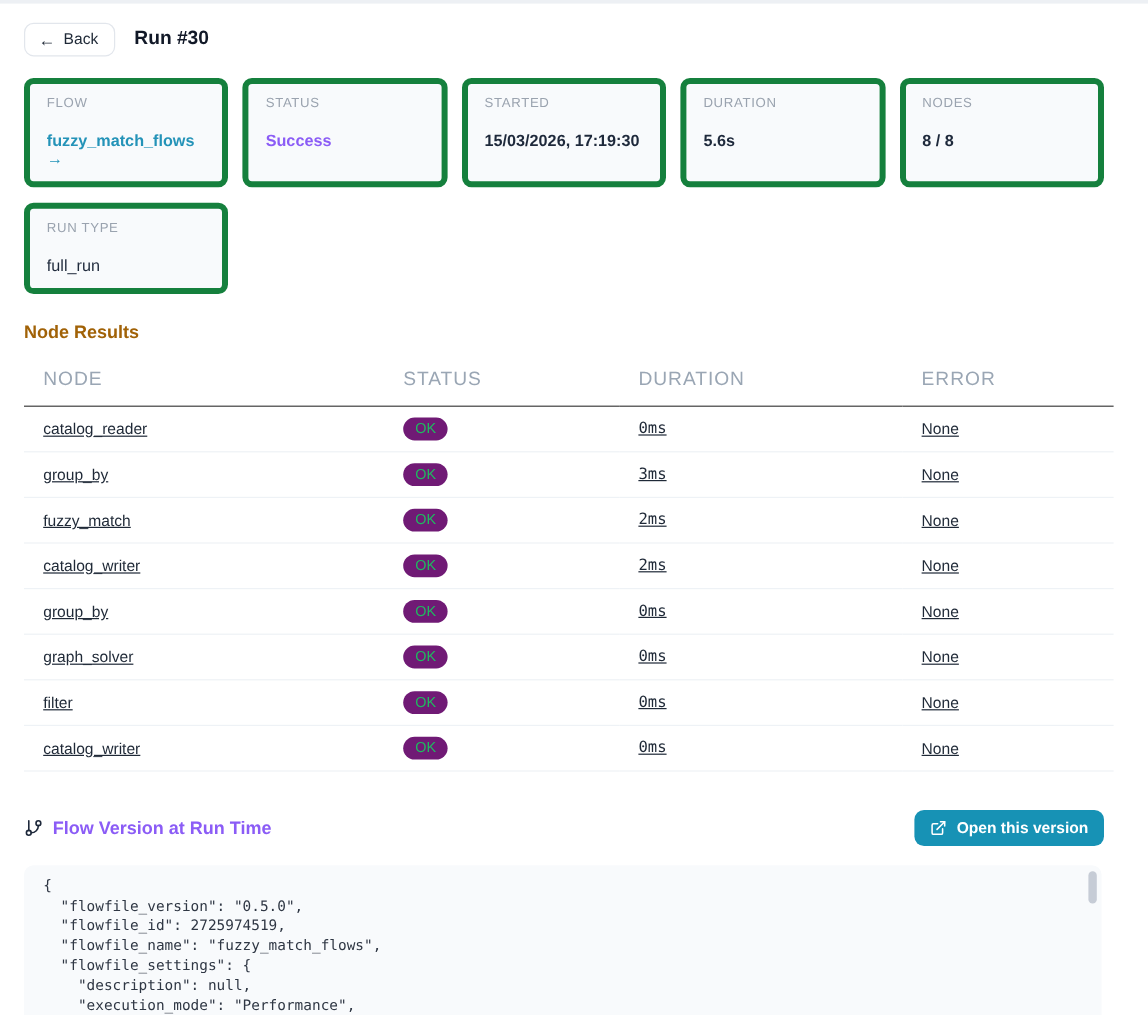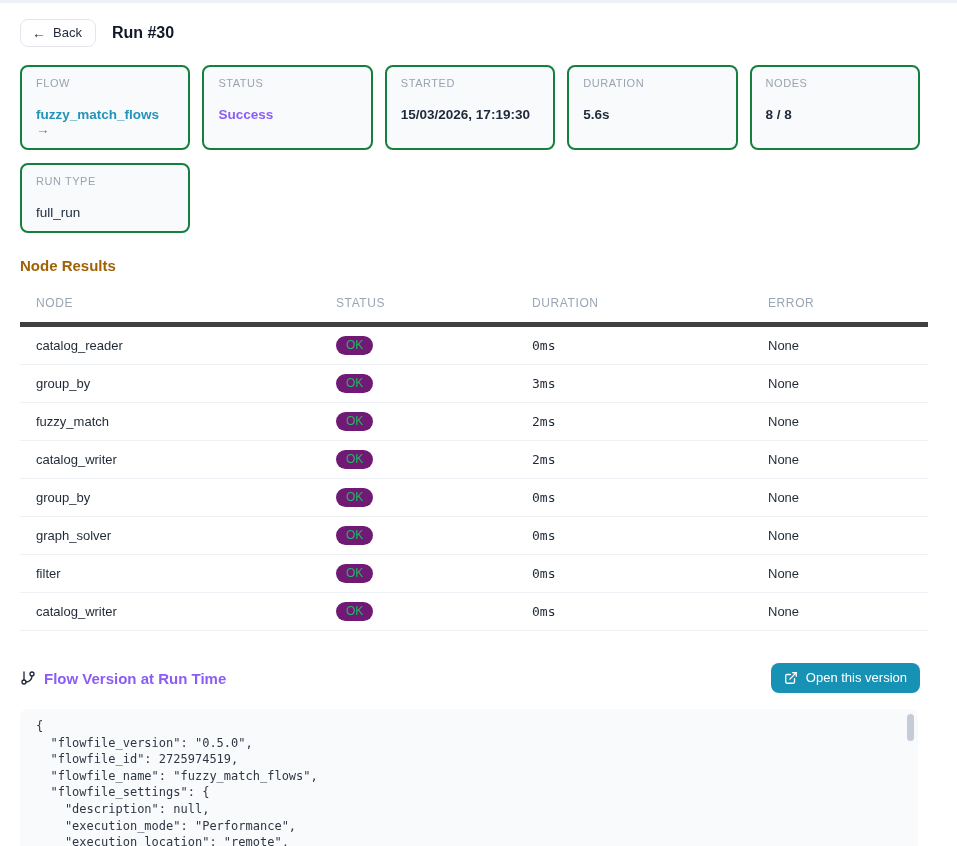--- a/index.html
+++ b/index.html
@@ -21,61 +21,62 @@
     padding: 5px 13px 6px 11px; font-size: 13px; color: #1f2937; cursor: pointer;
     font-family: "Liberation Sans", sans-serif;
   }
   .back-btn .arrow { font-size: 14px; line-height: 1; }
   .page-title { font-size: 16px; font-weight: 700; color: #111827; }
 
   
   .cards-grid { display: grid; grid-template-columns: repeat(5, 1fr); gap: 12px; margin-top: 18px; }
   .cards-grid.second { margin-top: 13px; }
   .card {
-    background: #f8fafc; border: 2px solid #15803d; border-radius: 8px;
+    background: #f8fafc; border: 5px solid #15803d; border-radius: 8px;
     padding: 10px 14px 11px 14px; min-height: 62px;
   }
   .card-label {
     font-size: 11px; color: #9aa3af; text-transform: uppercase;
     letter-spacing: 0.05em; font-weight: 400;
   }
   .card-value { margin-top: 18px; font-size: 13.5px; font-weight: 700; color: #1e293b; }
   .card-value.flow-link { color: #2493b8; cursor: pointer; font-weight: 700; }
   .card-value.success { color: #8b5cf6; }
   .card-value.run-type { font-weight: 400; }
 
   
   .section-title { margin-top: 24px; font-size: 15px; font-weight: 700; color: #a16207; }
   table.results { width: 908px; border-collapse: collapse; margin-top: 10px; }
   table.results th {
-    text-align: left; font-size: 12px; font-weight: 400; color: #9aa6b4;
+    text-align: left; font-size: 16px; font-weight: 400; color: #9aa6b4;
     text-transform: uppercase; letter-spacing: 0.05em;
-    padding: 12px 16px; border-bottom: 5px solid #404040;
+    padding: 12px 16px; border-bottom: 1px solid #404040;
   }
   table.results td {
     padding: 9px 16px; font-size: 13px; color: #1f2937;
     border-bottom: 1px solid #eef2f6;
+    text-decoration: underline;
   }
   td.mono { font-family: "DejaVu Sans Mono", monospace; font-size: 12px; }
   .badge {
     display: inline-block; background: #701a75; color: #1fba5f;
     border-radius: 999px; padding: 2px 10px 3px; font-size: 12px;
   }
   .col-node { width: 300px; }
   .col-status { width: 196px; }
   .col-duration { width: 236px; }
 
   
   .fv-header { display: flex; align-items: center; justify-content: space-between; margin-top: 32px; }
   .fv-title { display: flex; align-items: center; gap: 8px; font-size: 15px; font-weight: 700; color: #8b5cf6; }
   .fv-title svg { display: block; }
   .open-version-btn {
     display: inline-flex; align-items: center; gap: 8px;
     background: #1792b5; color: #ffffff; border: none; border-radius: 8px;
-    padding: 7px 13px 8px; font-size: 13px; font-weight: 400; cursor: pointer;
+    padding: 7px 13px 8px; font-size: 13px; font-weight: 700; cursor: pointer;
     font-family: "Liberation Sans", sans-serif;
     margin-left: 16px;
   }
   .open-version-btn svg { display: block; }
 
   .code-wrap {
     position: relative; margin-top: 16px; width: 898px; height: 206px;
     background: #f8fafc; border-radius: 8px; overflow: hidden;
   }
   .code-wrap pre {

